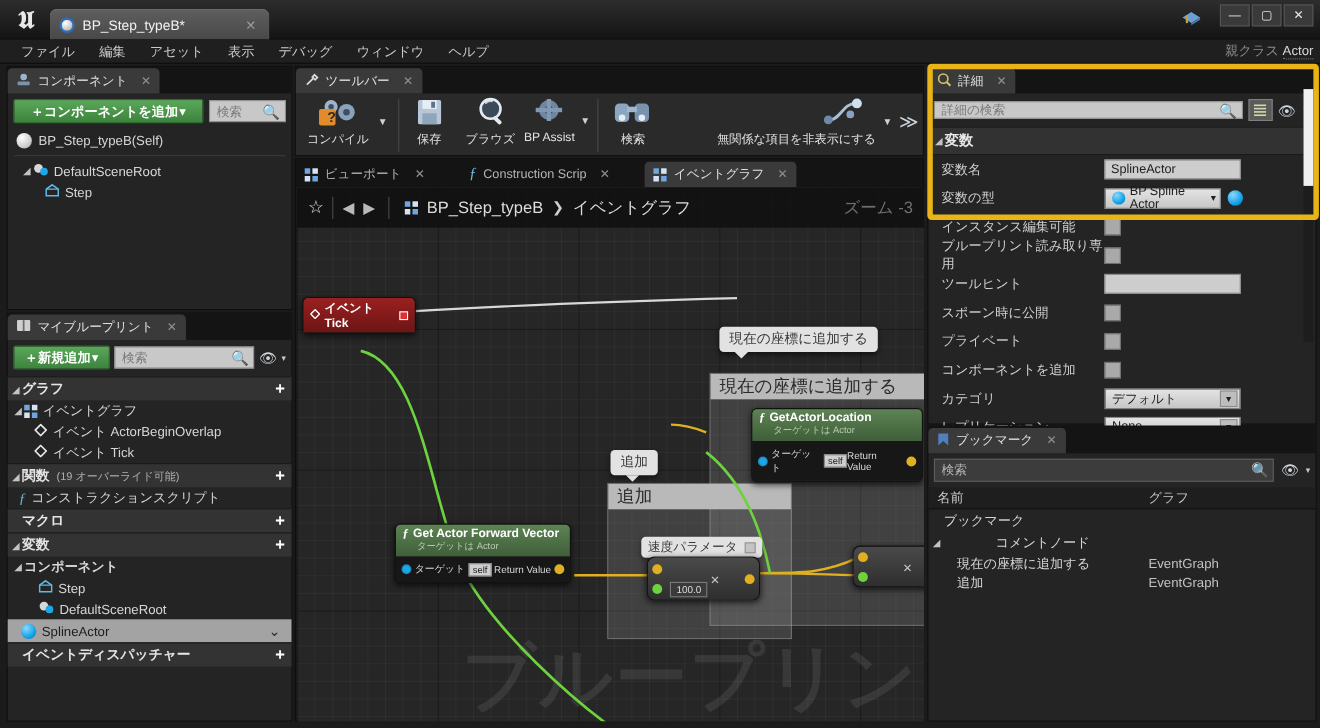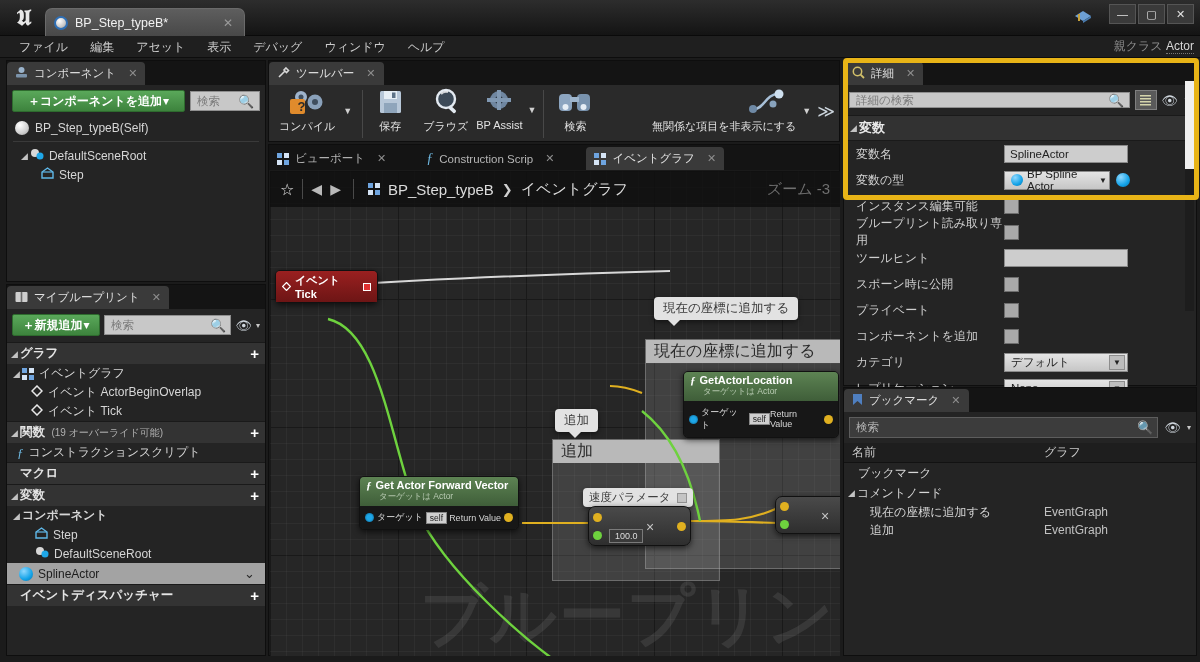--- a/index.html
+++ b/index.html
@@ -760,21 +760,21 @@
       <span>グラフ</span>
     </div>
 
     <div>
       <div class="row" style="height:20px;padding-left:14px;">
         <span style="width:186px;">ブックマーク</span>
         <span></span>
       </div>
       <div class="row" style="height:20px;padding-left:4px;">
         <span class="tri">◢</span>
-        <span style="width:182px;">コメントノード</span>
+        <span style="width:182px;margin-left:48px;">コメントノード</span>
         <span></span>
       </div>
       <div class="row" style="height:18px;padding-left:26px;">
         <span style="width:174px;">現在の座標に追加する</span>
         <span style="color:#c2c2c2;">EventGraph</span>
       </div>
       <div class="row" style="height:18px;padding-left:26px;">
         <span style="width:174px;">追加</span>
         <span style="color:#c2c2c2;">EventGraph</span>
       </div>

